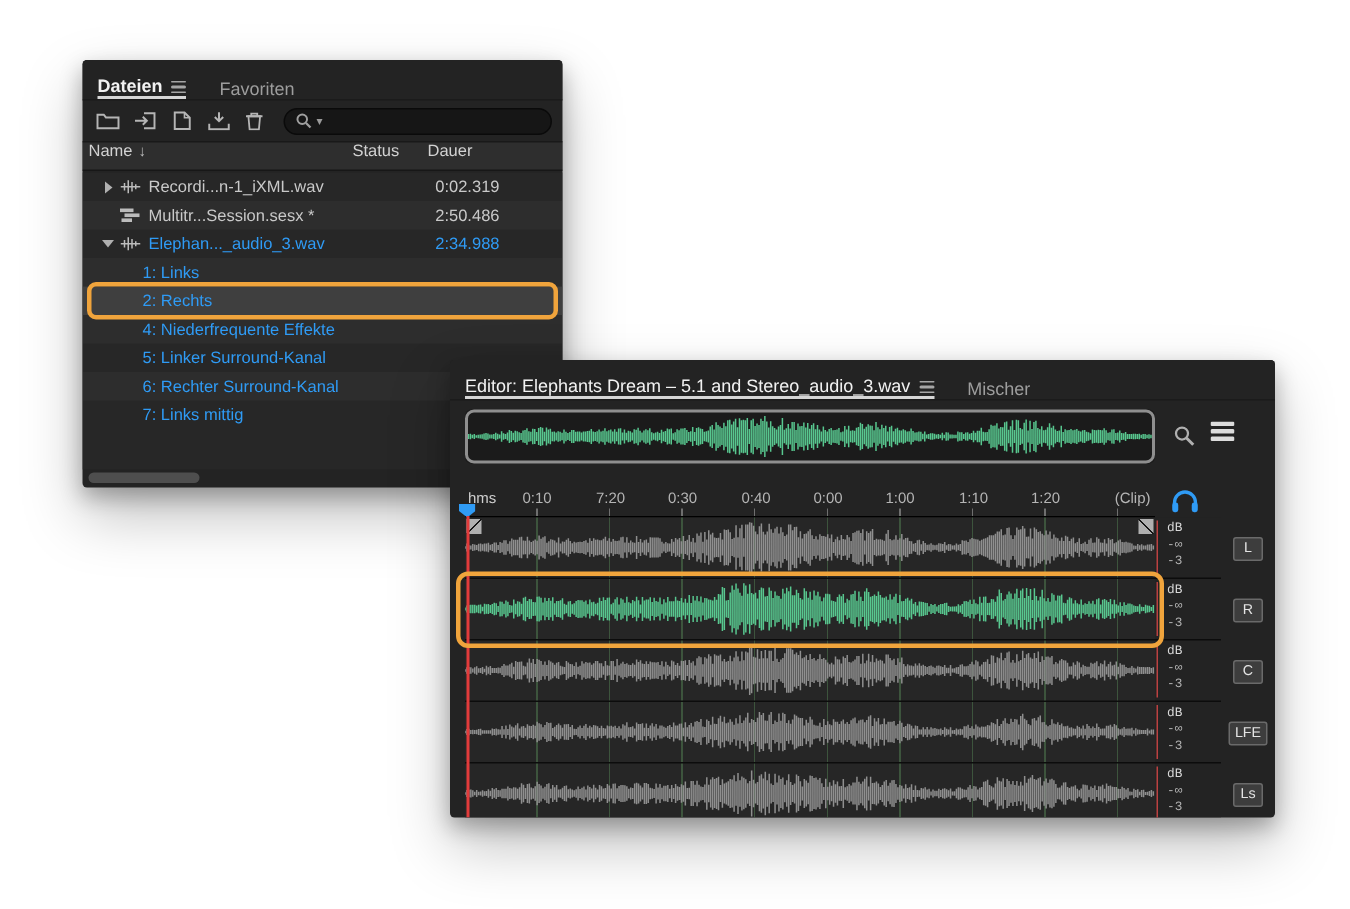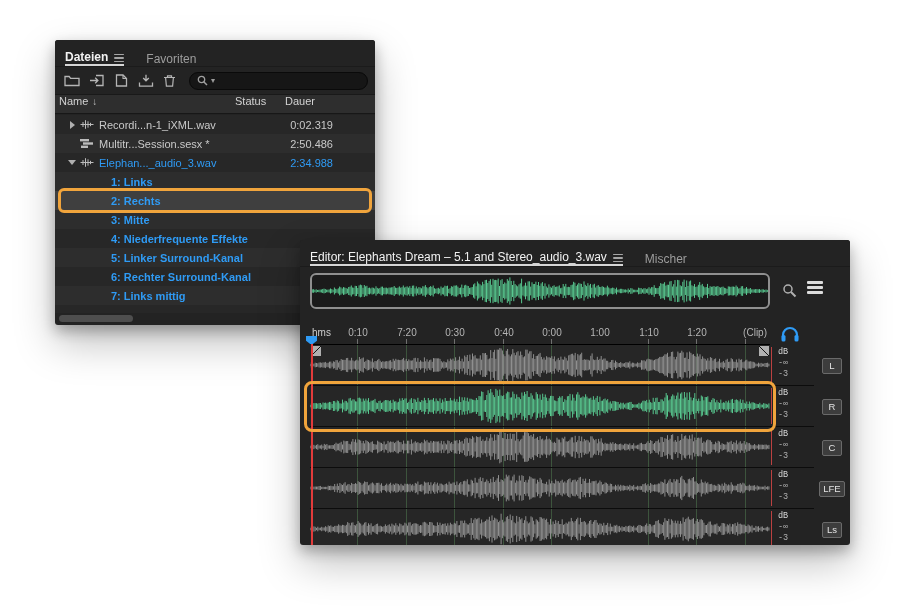--- a/index.html
+++ b/index.html
@@ -35,21 +35,21 @@
   .frow{height:19px;display:flex;align-items:center;padding-left:10px;color:#c9c9c9;position:relative;}
   .frow:nth-child(even){background:rgba(255,255,255,0.03);}
   .tw{width:14px;display:flex;justify-content:center;align-items:center;}
   .tw-r{width:0;height:0;border-left:5px solid #b0b0b0;border-top:4px solid transparent;border-bottom:4px solid transparent;}
   .tw-d{width:0;height:0;border-top:5px solid #b0b0b0;border-left:4px solid transparent;border-right:4px solid transparent;}
   .ficon{width:20px;display:flex;align-items:center;}
   .fname{flex:1;white-space:nowrap;overflow:hidden;text-overflow:ellipsis;}
   .fstatus{width:50px;}
   .fdur{width:48px;text-align:right;margin-right:42px;}
   .blue{color:#2f9bf5;}
-  .frow.chan{padding-left:56px;font-weight:bold;color:#2f9bf5;}
+  .frow.chan{padding-left:40px;font-weight:normal;color:#2f9bf5;}
   .frow.sel{background:#3f3f3f;}
   .ringF{position:absolute;left:3px;right:3px;top:-3px;bottom:-3px;border:3px solid #F0A43C;border-radius:6px;pointer-events:none;z-index:3;}
   .hthumb{position:absolute;left:4px;bottom:3px;width:74px;height:7px;border-radius:4px;background:#4e4e4e;}
 
   
   .ep-overview{position:absolute;left:10px;top:33px;width:460px;height:36px;background:#1b1b1b;border-radius:4px;}
   .ep-overview svg{position:absolute;left:1px;top:1px;}
   .navframe{position:absolute;inset:0;border:2px solid #8f8f8f;border-radius:6px;}
   .ep-zoom{position:absolute;left:482px;top:43px;background:none;border:none;cursor:pointer;padding:0;}
   .ep-list{position:absolute;left:507px;top:41px;background:none;border:none;cursor:pointer;padding:0;}
@@ -193,23 +193,20 @@
       <span class="fdur blue">2:34.988</span>
     </div>
     <div class="frow chan">
       <span>1: Links</span>
     </div>
     <div class="frow chan sel">
       <span>2: Rechts</span>
       <div class="ringF"></div>
     </div>
     <div class="frow chan">
-      <span>3: Mitte</span>
-    </div>
-    <div class="frow chan">
       <span>4: Niederfrequente Effekte</span>
     </div>
     <div class="frow chan">
       <span>5: Linker Surround-Kanal</span>
     </div>
     <div class="frow chan">
       <span>6: Rechter Surround-Kanal</span>
     </div>
     <div class="frow chan">
       <span>7: Links mittig</span>

